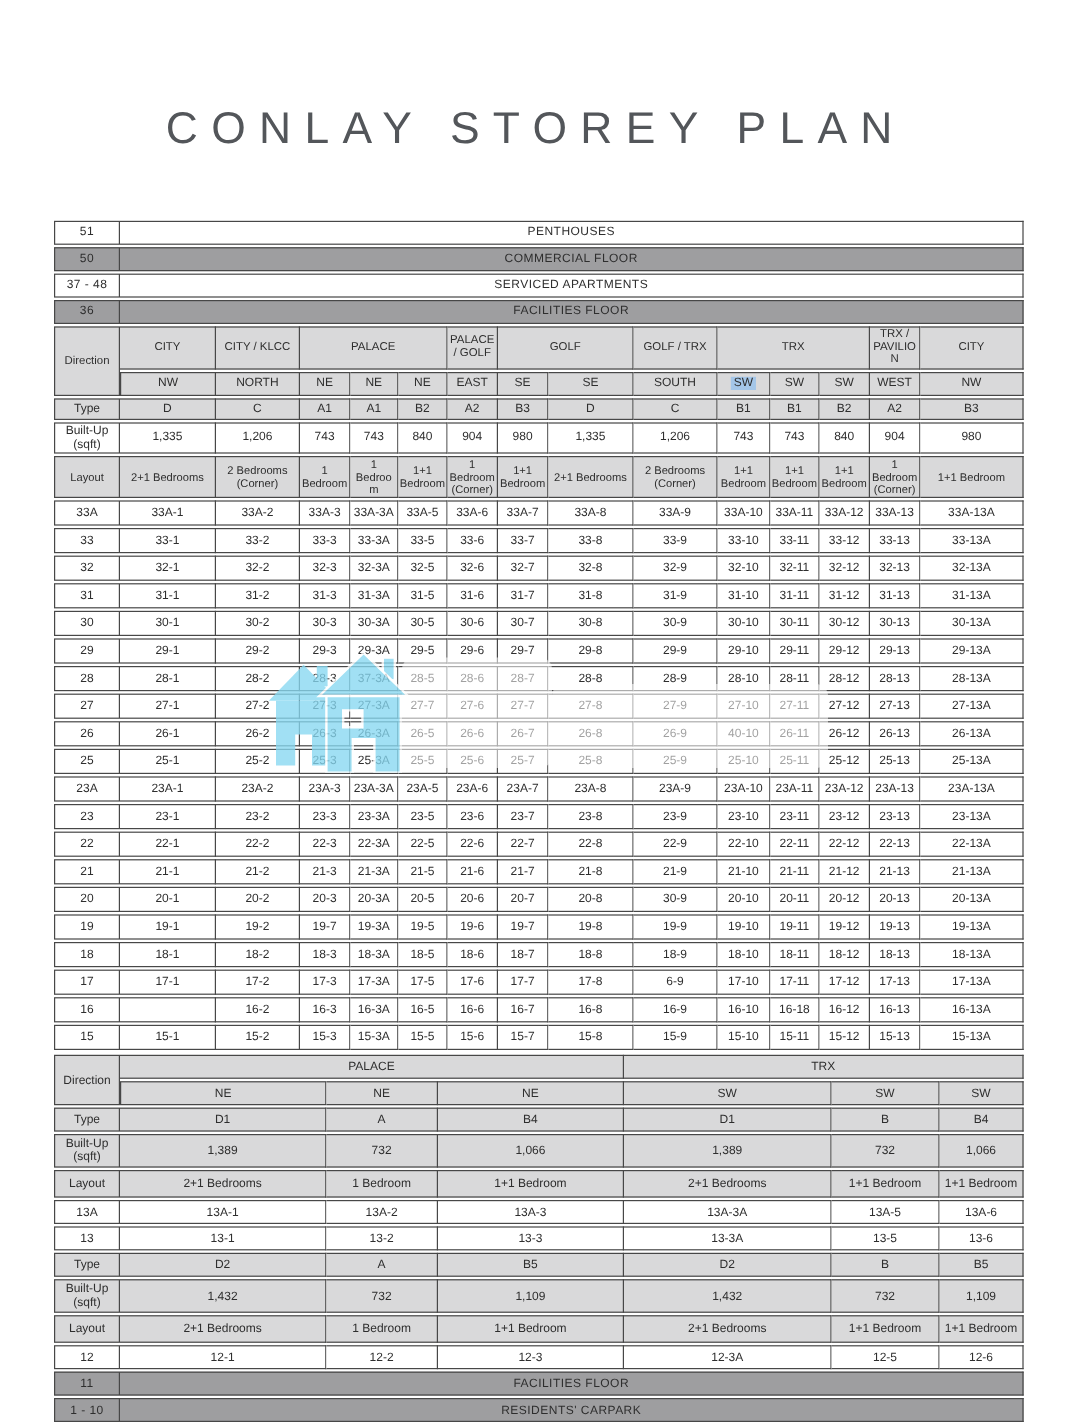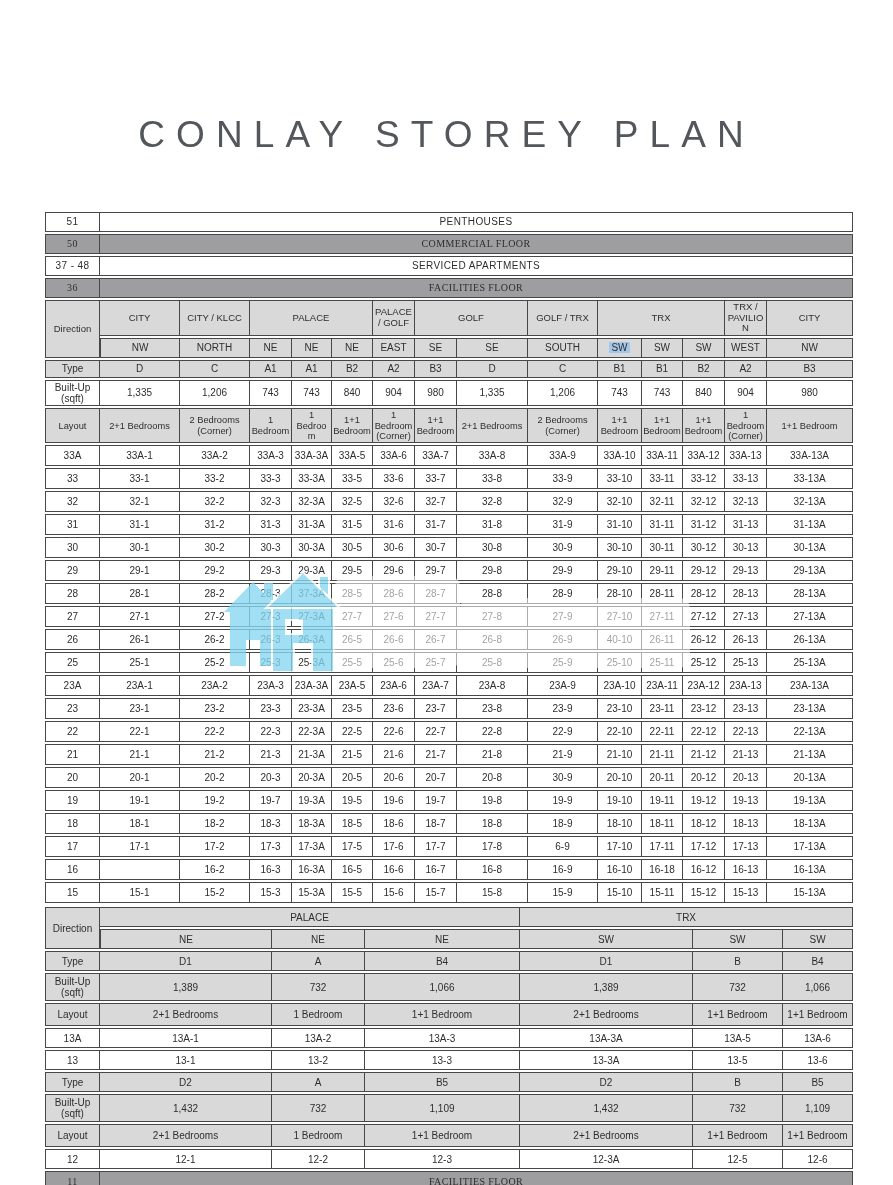--- a/index.html
+++ b/index.html
@@ -3,21 +3,21 @@
 <meta charset="utf-8">
 <style>
   html,body{margin:0;padding:0;}
   body{
     width:893px;height:1185px;background:#ffffff;
     font-family:"Liberation Sans","DejaVu Sans",sans-serif;
     color:var(--text,#2e2e2e);
     -webkit-font-smoothing:antialiased;
   }
   h1{
-    margin:114px 0 0 0;
+    margin:86px 0 0 0;
     text-align:center;
     font-size:37px;
     font-weight:400;
     letter-spacing:0.30em;
     color:var(--title-color,#53565a);
   }
   .plan{position:relative;margin:54px 0 0 45px;width:808px;}
   table{
     border-collapse:separate;
     border-spacing:0 2px;
@@ -31,21 +31,21 @@
     text-align:center;
     vertical-align:middle;
     font-size:10px;
     line-height:1.12;
     padding:1px 1px;
     overflow:hidden;
     background:#ffffff;
     word-wrap:break-word;
   }
   td:first-child{border-left:1px solid var(--border,#474747);text-align:center;}
-  tr.gray td{background:var(--banner-bg,#9e9ea0);font-family:Liberation Serif, serif;}
+  tr.gray td{background:var(--banner-bg,#9e9ea0);}
   tr.hd td{background:var(--header-bg,#d9d9da);}
   tr.r-banner td{height:16px;letter-spacing:0.04em;}
   tr.r-dir td{height:26px;font-size:9.5px;}
   tr.r-compass td{height:16px;margin-top:12px;}
   tr.r-type td{height:14px;}
   tr.r-built td{height:22px;}
   tr.r-built.white td{background:#ffffff;}
   tr.r-layout td{height:22px;font-size:9.3px;}
   tr.r-floor td{height:17px;}
   tr.r-dir2 td{height:16px;}

